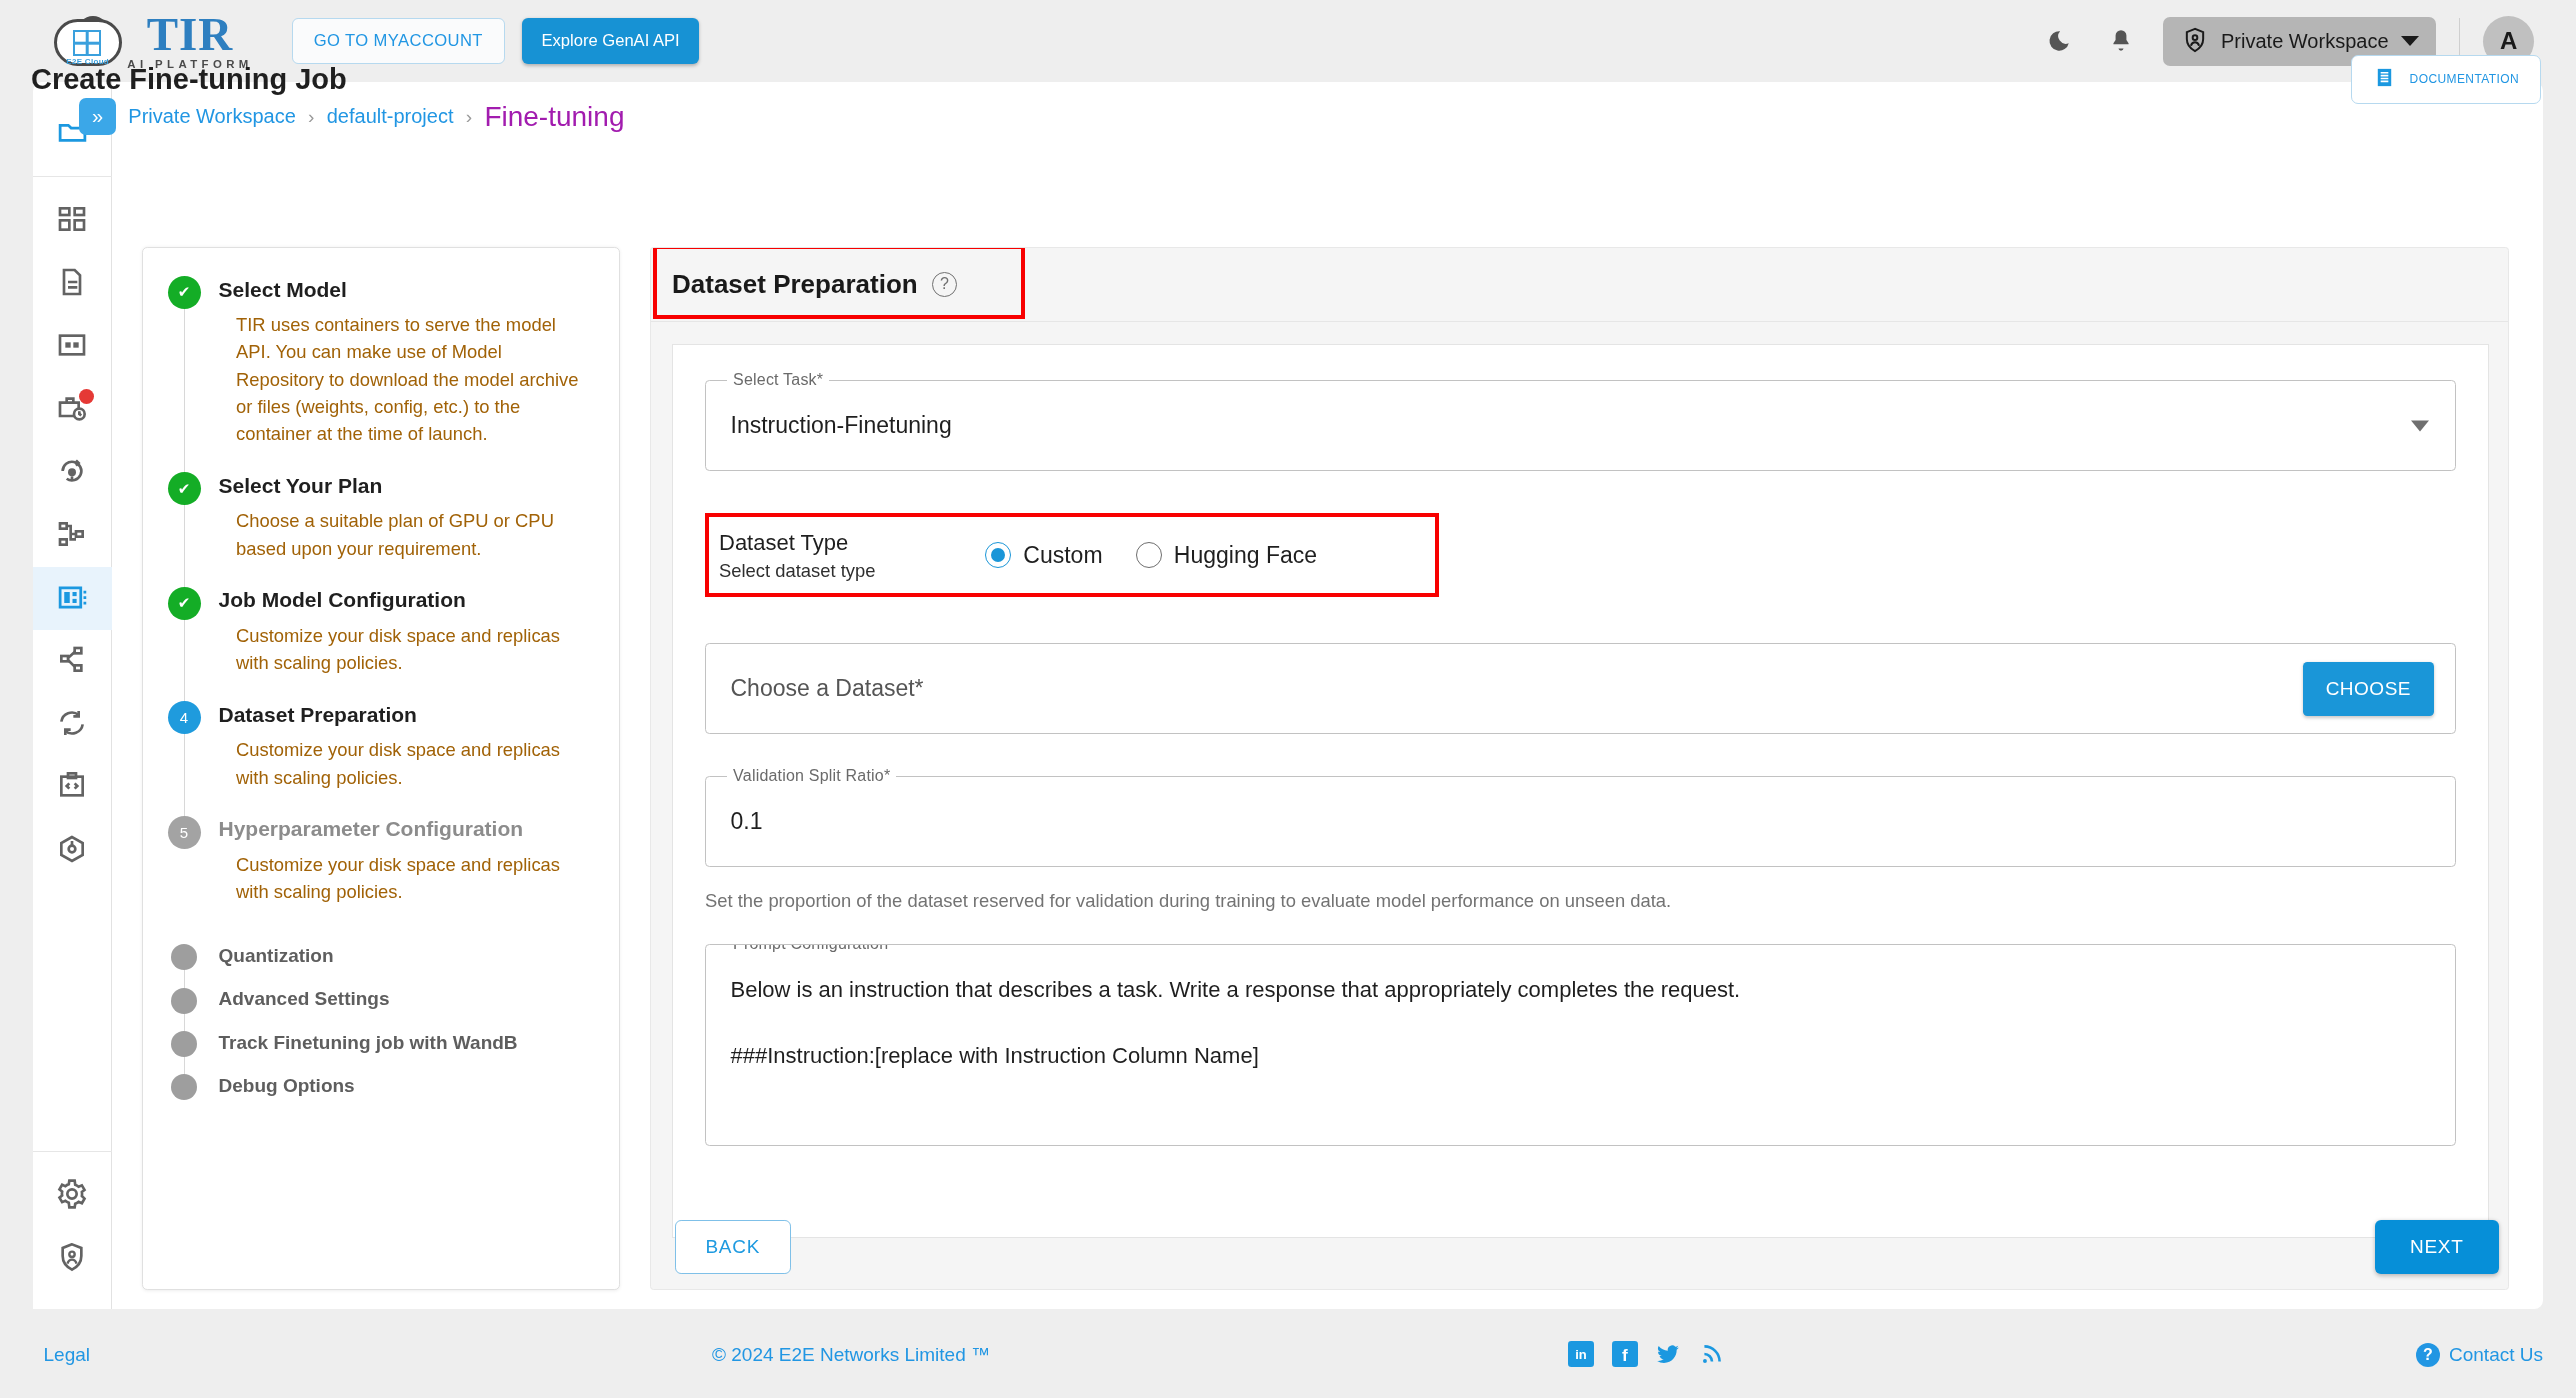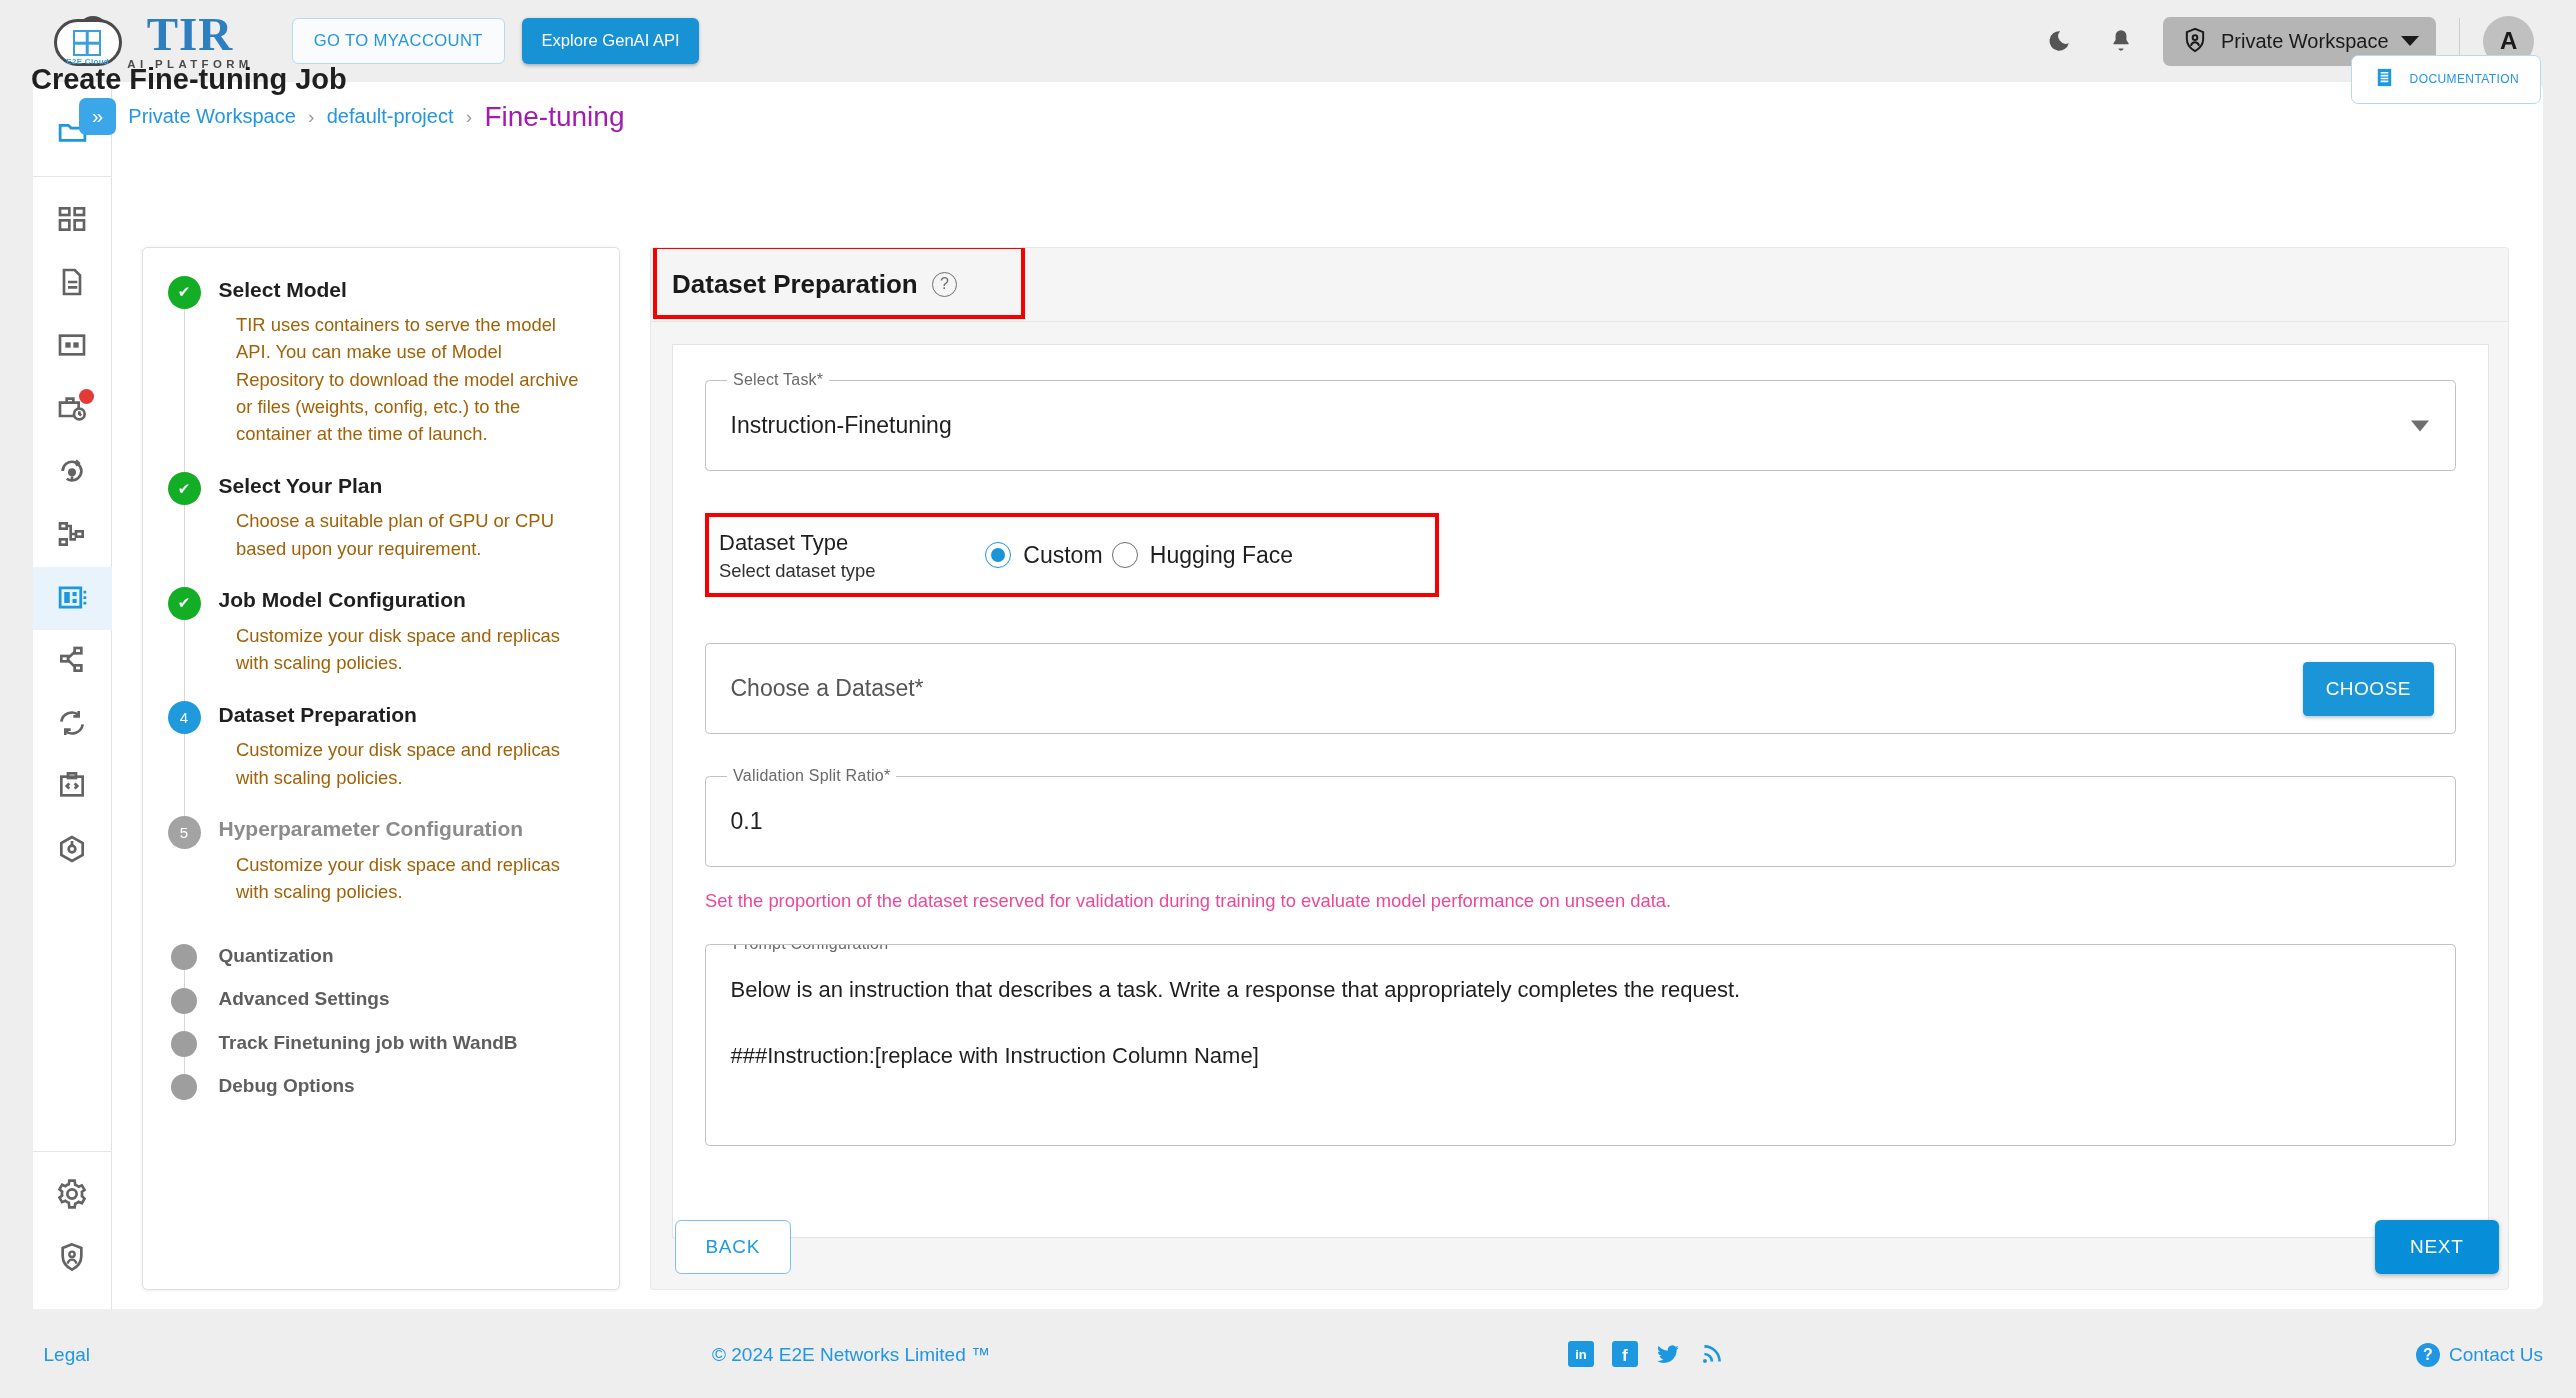--- a/index.html
+++ b/index.html
@@ -195,35 +195,35 @@
     position: absolute; right: 26px; top: 50%; transform: translateY(-50%);
     width: 0; height: 0; border-left: 9.6px solid transparent; border-right: 9.6px solid transparent;
     border-top: 11.4px solid #6f6f6f; cursor: pointer;
   }
   .choose-btn {
     position: absolute; right: 21px; top: 50%; transform: translateY(-50%);
     height: 54px; padding: 0 23px; border: none; border-radius: 4.4px; background: #1a96d8;
     color: #fff; font-size: 19px; letter-spacing: 0.5px; cursor: pointer;
     box-shadow: 0 1.8px 3.5px rgba(0,0,0,.22); font-family: "Liberation Sans", sans-serif;
   }
-  .helper-text { margin-top: -19px; margin-bottom: 32px; font-size: 18.4px; color: #ec4899; }
+  .helper-text { margin-top: -19px; margin-bottom: 32px; font-size: 18.4px; color: #737373; }
 
   
   .dtype-wrap { position: relative; margin: 12.3px 0 46px 0; height: 84px; }
   .dtype-redbox {
     position: absolute; left: 0; top: 0; width: 734px; height: 84px;
     border: 4.4px solid #f80000; pointer-events: none;
   }
   .dtype-inner {
     position: absolute; left: 14px; top: 7px; display: flex; align-items: center; height: 70px;
   }
   .dtype-labels { width: 245px; }
   .dtype-title { font-size: 22px; color: #1f1f1f; line-height: 1.25; }
   .dtype-sub { font-size: 18.4px; color: #2f2f2f; margin-top: 3.5px; }
-  .radio-group { display: flex; align-items: center; gap: 9px; margin-left: 21px; }
+  .radio-group { display: flex; align-items: center; gap: 33px; margin-left: 21px; }
   .radio-opt { display: flex; align-items: center; gap: 12.3px; cursor: pointer; }
   .radio {
     width: 26px; height: 26px; border-radius: 50%; border: 1.8px solid #6e6e6e;
     display: flex; align-items: center; justify-content: center; background: #fff;
   }
   .radio.checked { border-color: #1a96d8; }
   .radio.checked:after {
     content: ""; width: 14px; height: 14px; border-radius: 50%; background: #1a96d8;
   }
   .radio-label { font-size: 23px; color: #1f1f1f; }

